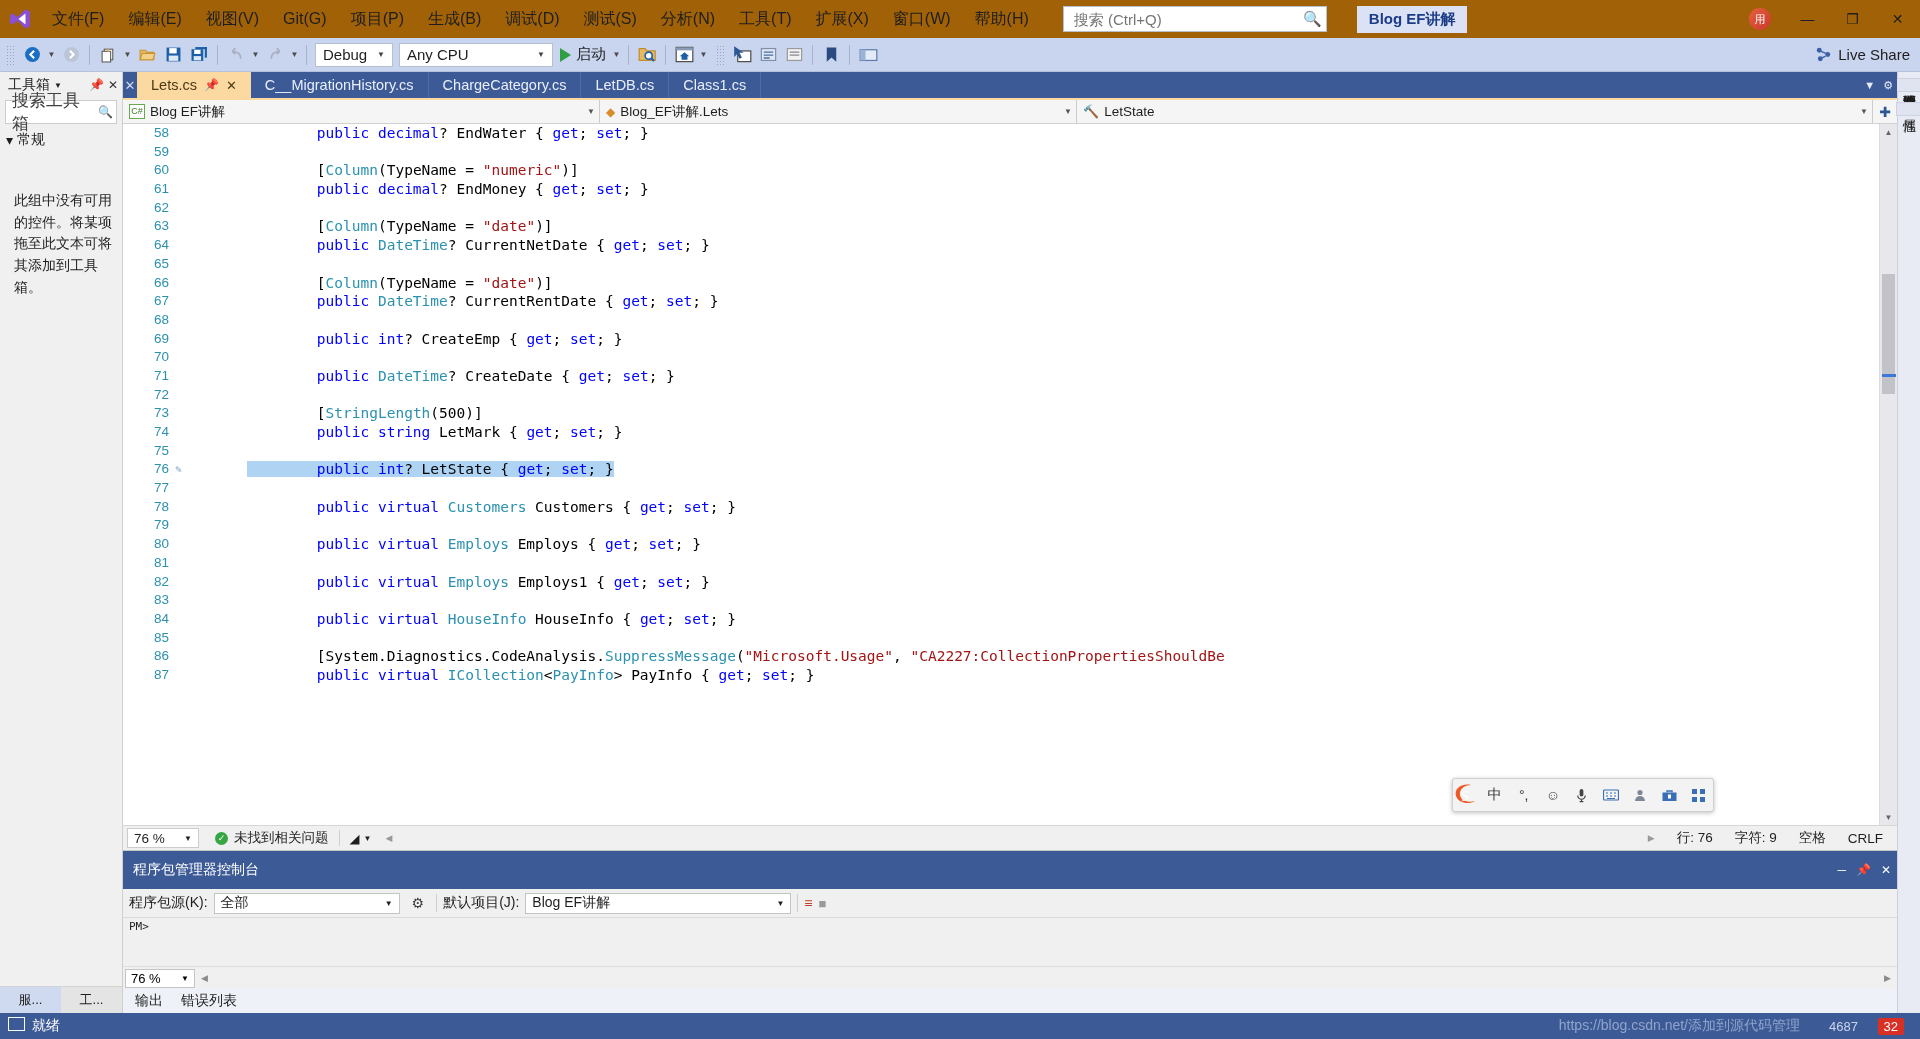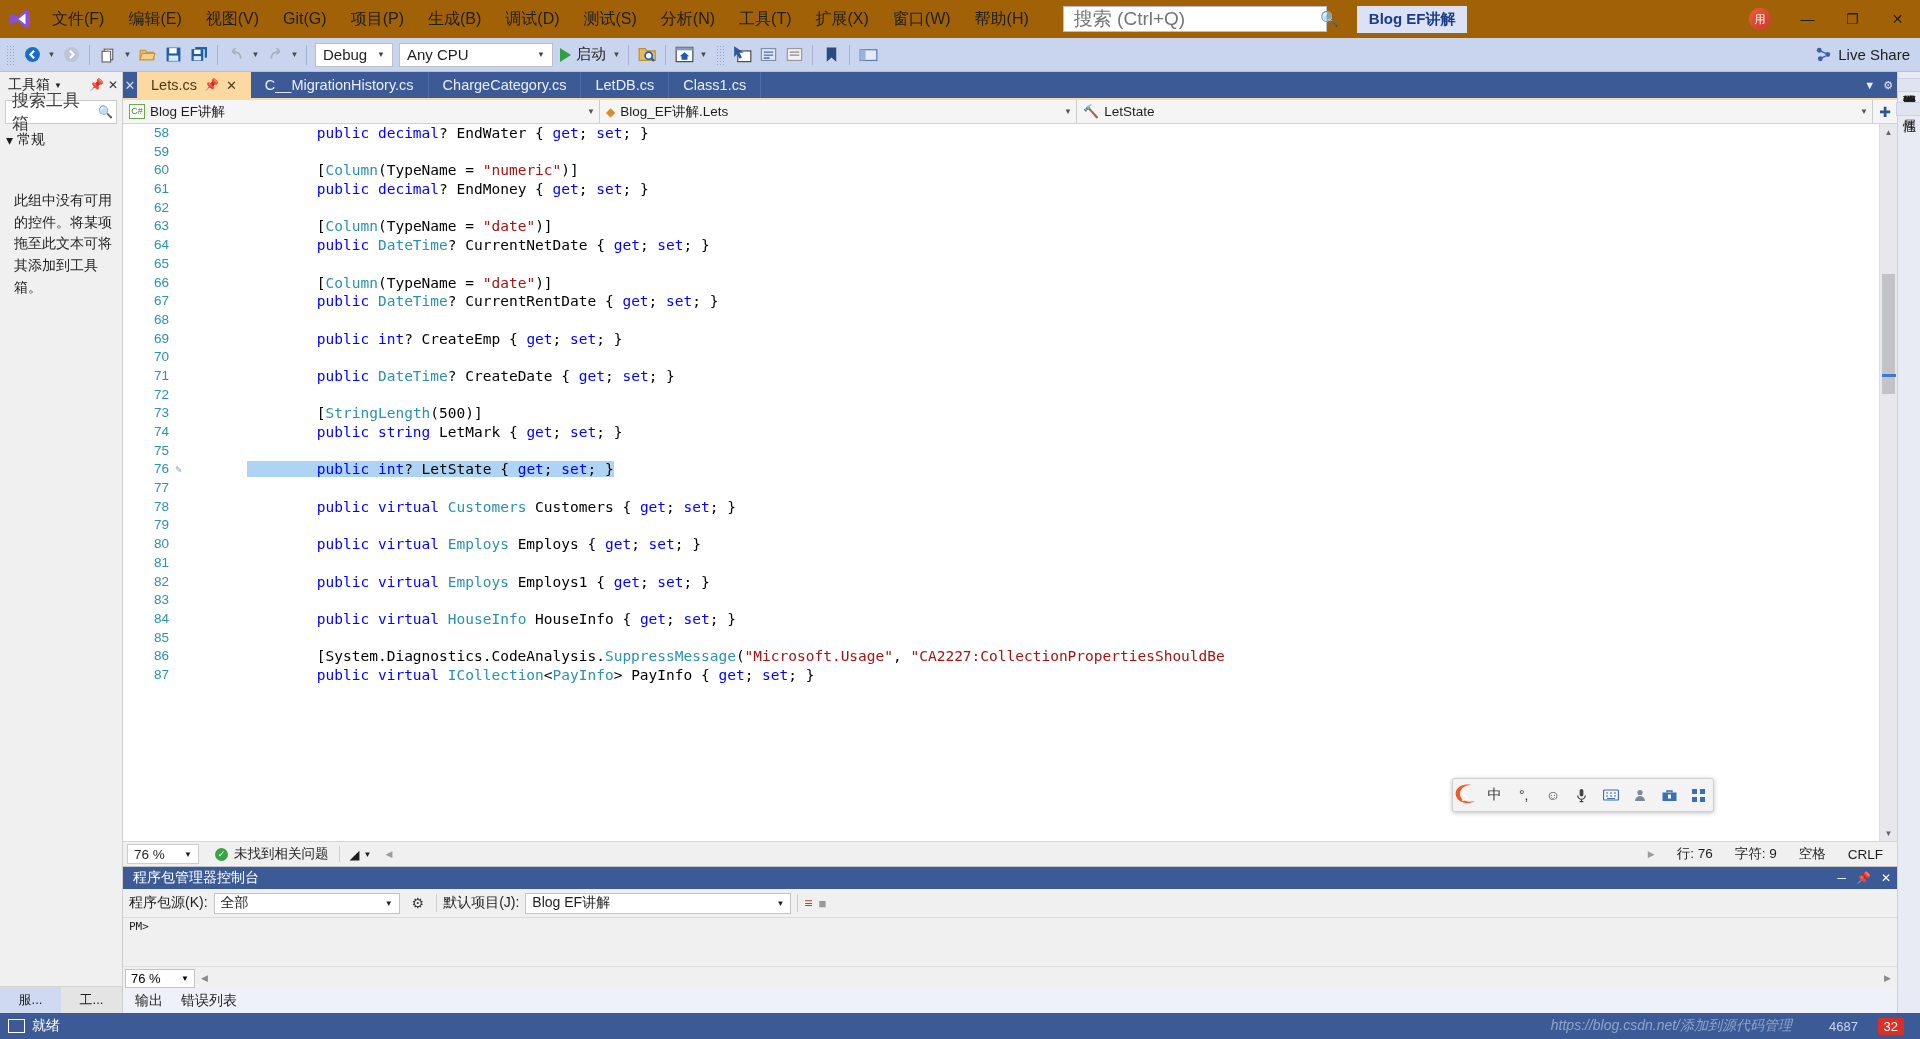--- a/index.html
+++ b/index.html
@@ -41,21 +41,21 @@
     margin-left: 22px;
     width: 264px; height: 26px;
     background: #ffffff;
     border: 1px solid #b8bfd0;
     display: flex; align-items: center;
     padding: 0 4px 0 8px;
     box-sizing: border-box;
   }
   .search-box input {
     flex: 1; border: none; outline: none;
-    font-size: 19px; color: #6d6d6d;
+    font-size: 15px; color: #6d6d6d;
     font-family: "Liberation Sans", sans-serif;
     background: transparent;
   }
   .search-icon { width: 18px; text-align: center; color: #3b3b3b; font-size: 15px; }
   .solution-chip {
     margin-left: 30px;
     padding: 4px 12px;
     background: #dbe2f5;
     color: #1b3c86;
     font-weight: bold; font-size: 15px;
@@ -385,21 +385,21 @@
     padding-right: 14px;
   }
 
   
   .pmc {
     flex: 0 0 auto; background: #f0f0f0;
     border-top: 1px solid #c6c6c6;
     display: flex; flex-direction: column;
   }
   .pmc-title {
-    height: 22px; background: #3c5a96; color: #ffffff;
+    height: 38px; background: #3c5a96; color: #ffffff;
     display: flex; align-items: center;
     padding: 0 6px 0 10px; font-size: 14px;
   }
   .pmc-title .acts { margin-left: auto; display: flex; gap: 10px; align-items: center; }
   .pmc-title .acts span { font-size: 12px; cursor: default; }
   .pmc-toolbar {
     height: 28px; background: #f0f0f0;
     display: flex; align-items: center; gap: 6px;
     padding: 0 6px; border-bottom: 1px solid #dadada;
     font-size: 14px; color: #1e1e1e;
@@ -443,29 +443,29 @@
   .outtabs span { cursor: default; }
 
   
   .statusbar {
     height: 26px; flex: 0 0 26px;
     background: #3c5a96; color: #ffffff;
     display: flex; align-items: center;
     padding: 0 8px; font-size: 14px;
     position: relative;
   }
-  .sb-ready { display: flex; align-items: center; gap: 7px; }
+  .sb-ready { display: flex; align-items: flex-start; gap: 7px; }
   .sb-icon {
     width: 15px; height: 12px; border: 1.5px solid #ffffff;
     display: inline-block;
   }
   .watermark {
-    position: absolute; right: 128px;
+    position: absolute; right: 120px;
     color: #9fb1d6; font-size: 14px;
-    white-space: nowrap; opacity: .85; font-style: italic;
+    white-space: nowrap; opacity: .85;
   }
   .wm-badge {
     position: absolute; right: 16px;
     background: #d93025; color: #fff;
     font-size: 13px; padding: 1px 6px; border-radius: 2px;
   }
   .wm-num {
     position: absolute; right: 62px; color: #c9d4ee; font-size: 13px;
   }
 </style>

